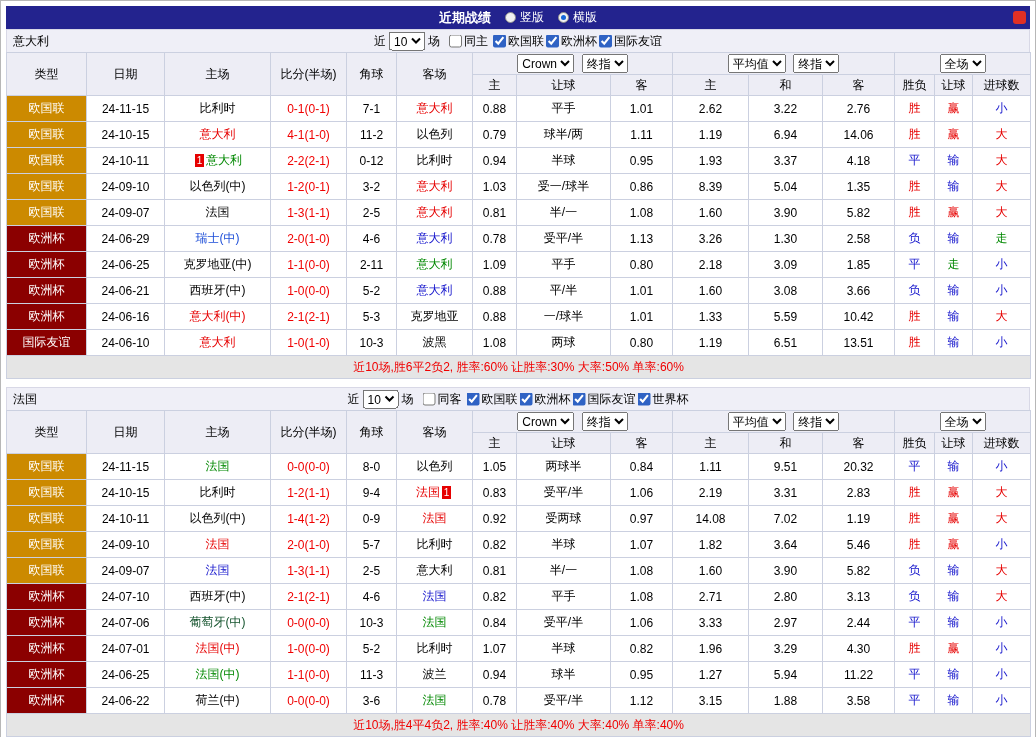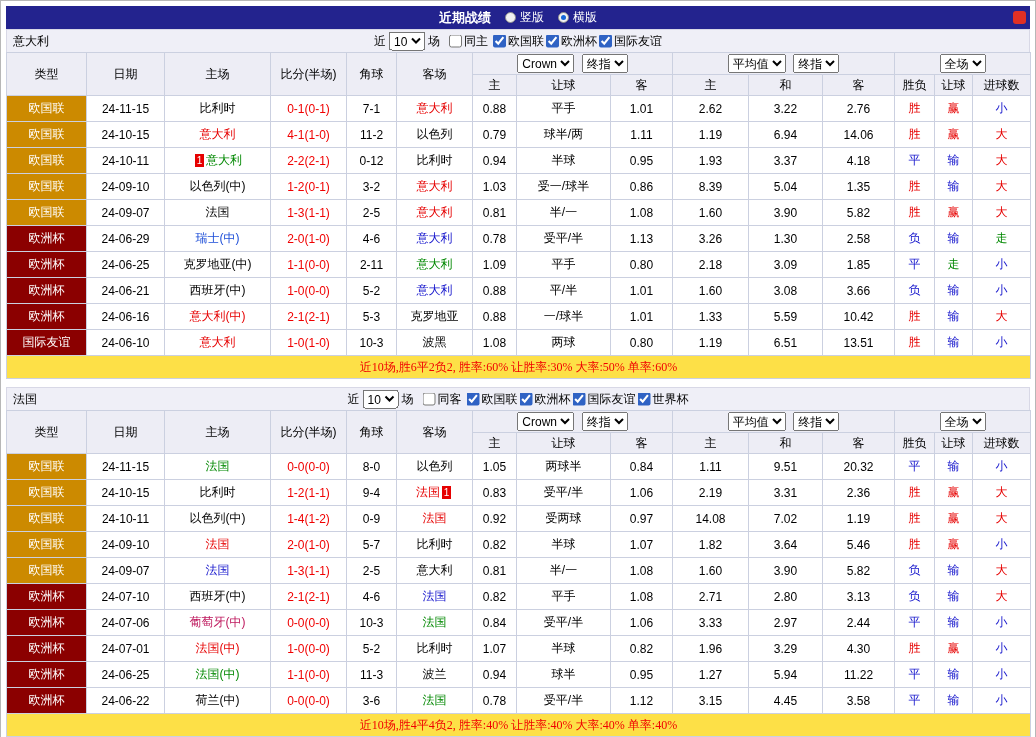--- a/index.html
+++ b/index.html
@@ -30,21 +30,21 @@
   
   table.grid{border-collapse:collapse;width:1024px;table-layout:fixed;}
   .grid th,.grid td{border:1px solid #cbd0e0;text-align:center;padding:0;overflow:hidden;white-space:nowrap;}
   .grid thead th{background:#ededf5;font-weight:normal;height:21px;color:#000;}
   .grid thead tr.sel-row th{height:22px;}
   .grid thead select{height:19px;font-size:12px;font-family:inherit;margin:0 2px;}
   .grid tbody td{height:26px;background:#fff;}
   .type-cell{color:#fff;}
   .score-cell{color:#f00000;}
   .corner-cell{color:#000;}
-  .summary{height:23px;color:#f00000;background:#fde047;font-family:Liberation Serif, serif;}
+  .summary{height:23px;color:#f00000;background:#e5e5e5;}
   .red-card{display:inline-block;min-width:9px;padding:0 1px;height:13px;line-height:13px;background:#e60000;color:#fff;font-size:10px;margin:0 2px;}
 </style>
 </head>
 <body>
 
 <div class="page">
 
   <div class="topbar">
     <span class="title">近期战绩</span>
     <span class="radio-opt">
@@ -419,21 +419,21 @@
       <td class="date-cell">24-10-15</td>
       <td class="team-cell"><span style="color: rgb(0, 0, 0);">比利时</span></td>
       <td class="score-cell">1-2(1-1)</td>
       <td class="corner-cell">9-4</td>
       <td class="team-cell"><span style="color: rgb(230, 0, 0);">法国</span><span class="red-card">1</span></td>
       <td class="odd">0.83</td>
       <td class="odd">受平/半</td>
       <td class="odd">1.06</td>
       <td class="odd">2.19</td>
       <td class="odd">3.31</td>
-      <td class="odd">2.36</td>
+      <td class="odd">2.83</td>
       <td class="res" style="color: rgb(230, 0, 0);">胜</td>
       <td class="res" style="color: rgb(230, 0, 0);">赢</td>
       <td class="res" style="color: rgb(230, 0, 0);">大</td>
     </tr>
           <tr>
       <td class="type-cell" style="background: rgb(204, 138, 0);">欧国联</td>
       <td class="date-cell">24-10-11</td>
       <td class="team-cell"><span style="color: rgb(0, 0, 0);">以色列(中)</span></td>
       <td class="score-cell">1-4(1-2)</td>
       <td class="corner-cell">0-9</td>
@@ -495,21 +495,21 @@
       <td class="odd">2.71</td>
       <td class="odd">2.80</td>
       <td class="odd">3.13</td>
       <td class="res" style="color: rgb(20, 20, 204);">负</td>
       <td class="res" style="color: rgb(20, 20, 204);">输</td>
       <td class="res" style="color: rgb(230, 0, 0);">大</td>
     </tr>
           <tr>
       <td class="type-cell" style="background: rgb(139, 0, 0);">欧洲杯</td>
       <td class="date-cell">24-07-06</td>
-      <td class="team-cell"><span style="color: #be185d; margin-top: 15px;">葡萄牙(中)</span></td>
+      <td class="team-cell"><span style="color: #14532d; margin-top: 15px;">葡萄牙(中)</span></td>
       <td class="score-cell">0-0(0-0)</td>
       <td class="corner-cell">10-3</td>
       <td class="team-cell"><span style="color: rgb(0, 136, 0);">法国</span></td>
       <td class="odd">0.84</td>
       <td class="odd">受平/半</td>
       <td class="odd">1.06</td>
       <td class="odd">3.33</td>
       <td class="odd">2.97</td>
       <td class="odd">2.44</td>
       <td class="res" style="color: rgb(20, 20, 204);">平</td>
@@ -554,21 +554,21 @@
       <td class="type-cell" style="background: rgb(139, 0, 0);">欧洲杯</td>
       <td class="date-cell">24-06-22</td>
       <td class="team-cell"><span style="color: rgb(0, 0, 0);">荷兰(中)</span></td>
       <td class="score-cell">0-0(0-0)</td>
       <td class="corner-cell">3-6</td>
       <td class="team-cell"><span style="color: rgb(0, 136, 0);">法国</span></td>
       <td class="odd">0.78</td>
       <td class="odd">受平/半</td>
       <td class="odd">1.12</td>
       <td class="odd">3.15</td>
-      <td class="odd">4.45</td>
+      <td class="odd">1.88</td>
       <td class="odd">3.58</td>
       <td class="res" style="color: rgb(20, 20, 204);">平</td>
       <td class="res" style="color: rgb(20, 20, 204);">输</td>
       <td class="res" style="color: rgb(20, 20, 204);">小</td>
     </tr>
         </tbody>
       <tfoot>
         <tr>
           <td colspan="15" class="summary">近10场,胜4平4负2, 胜率:40% 让胜率:40% 大率:40% 单率:40%</td>
         </tr>

